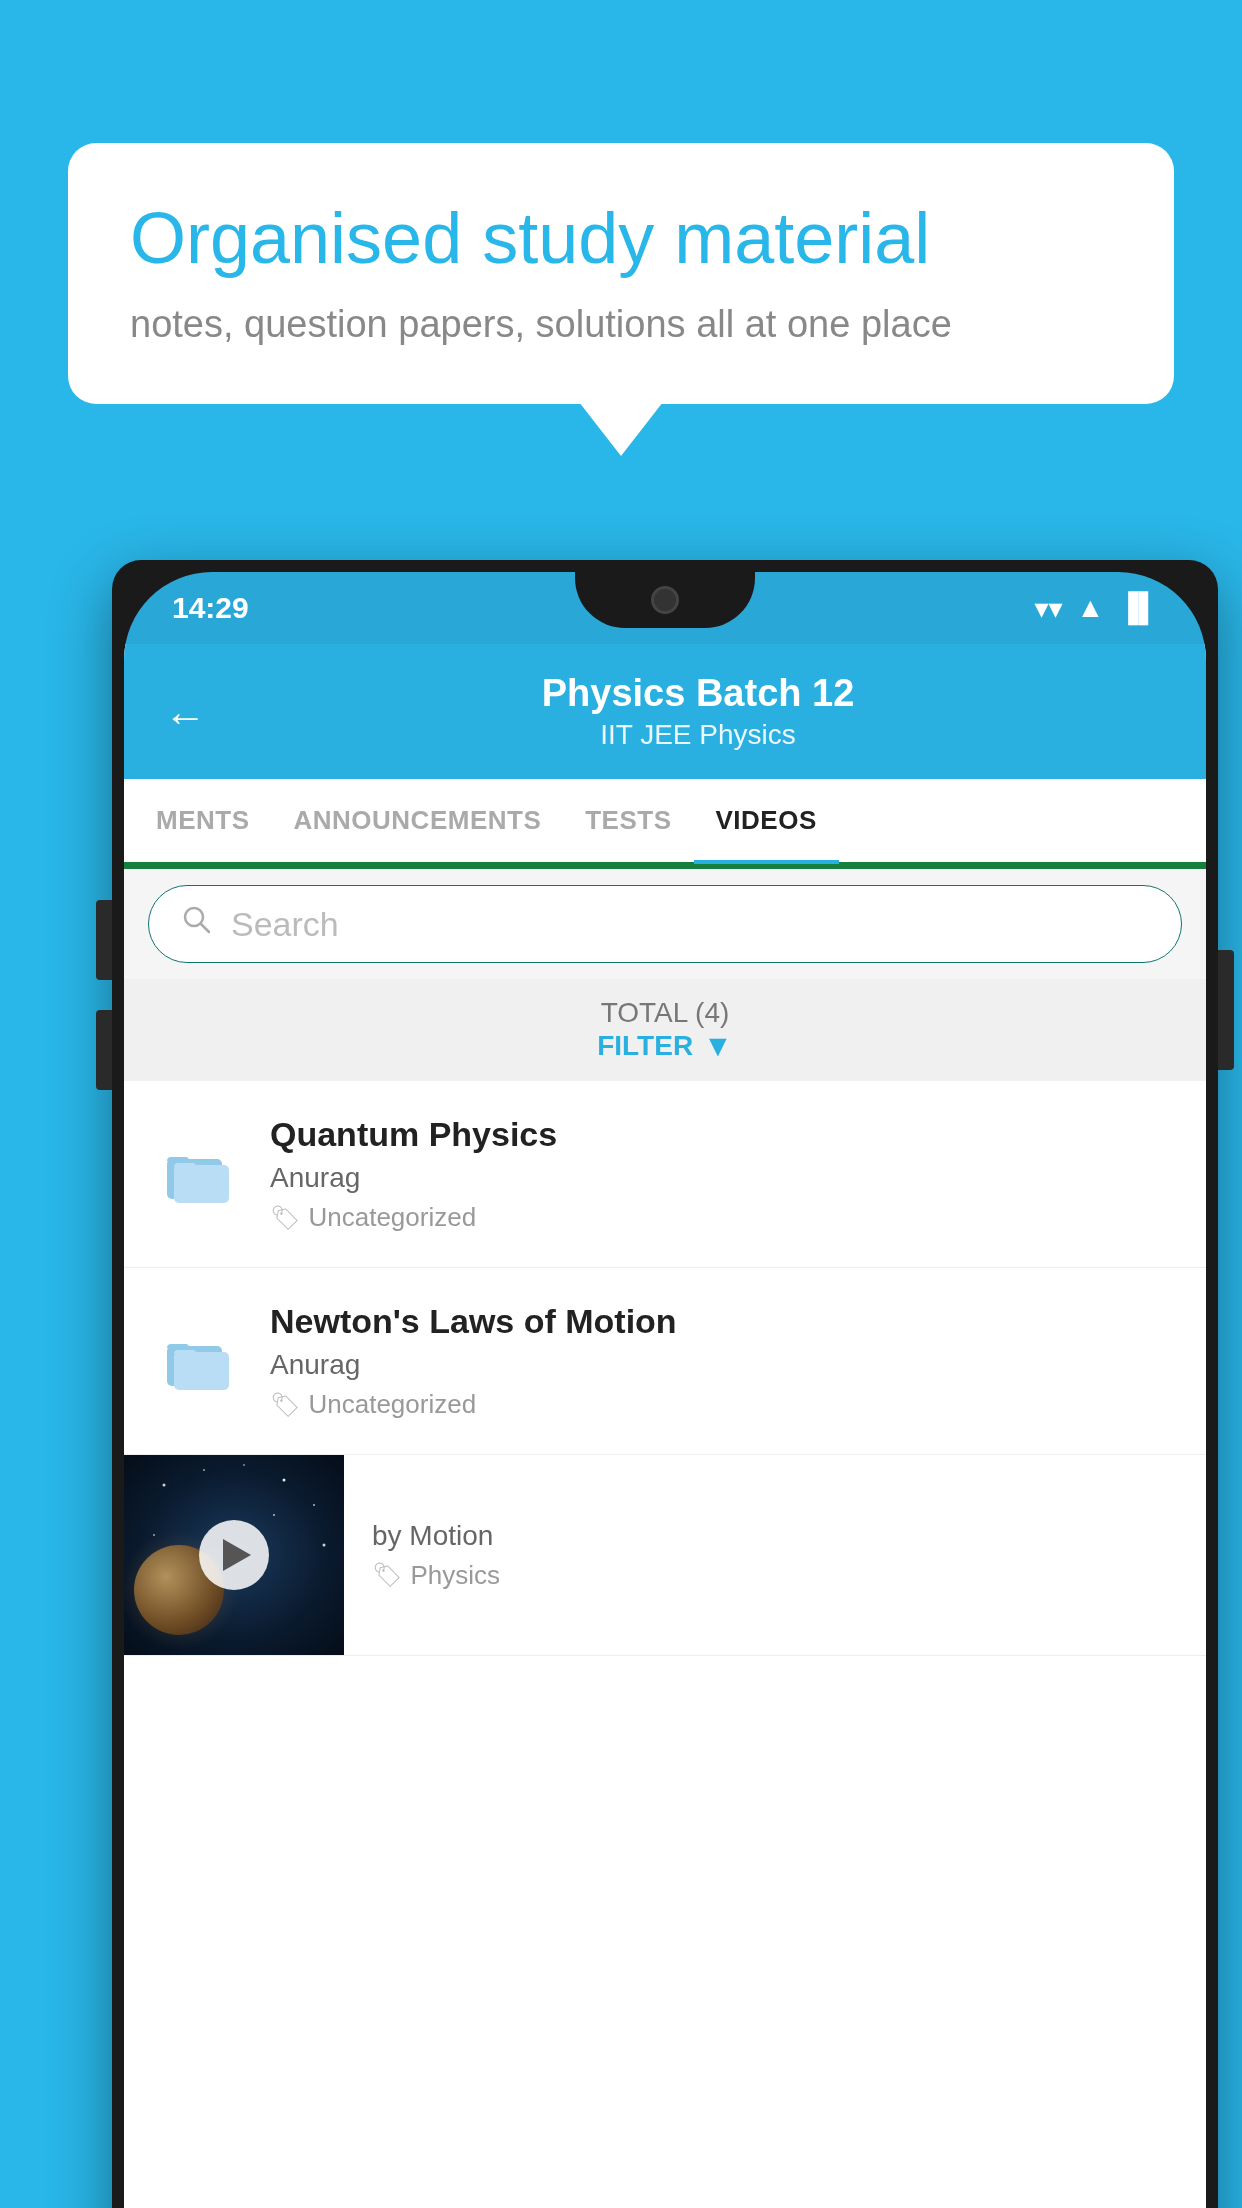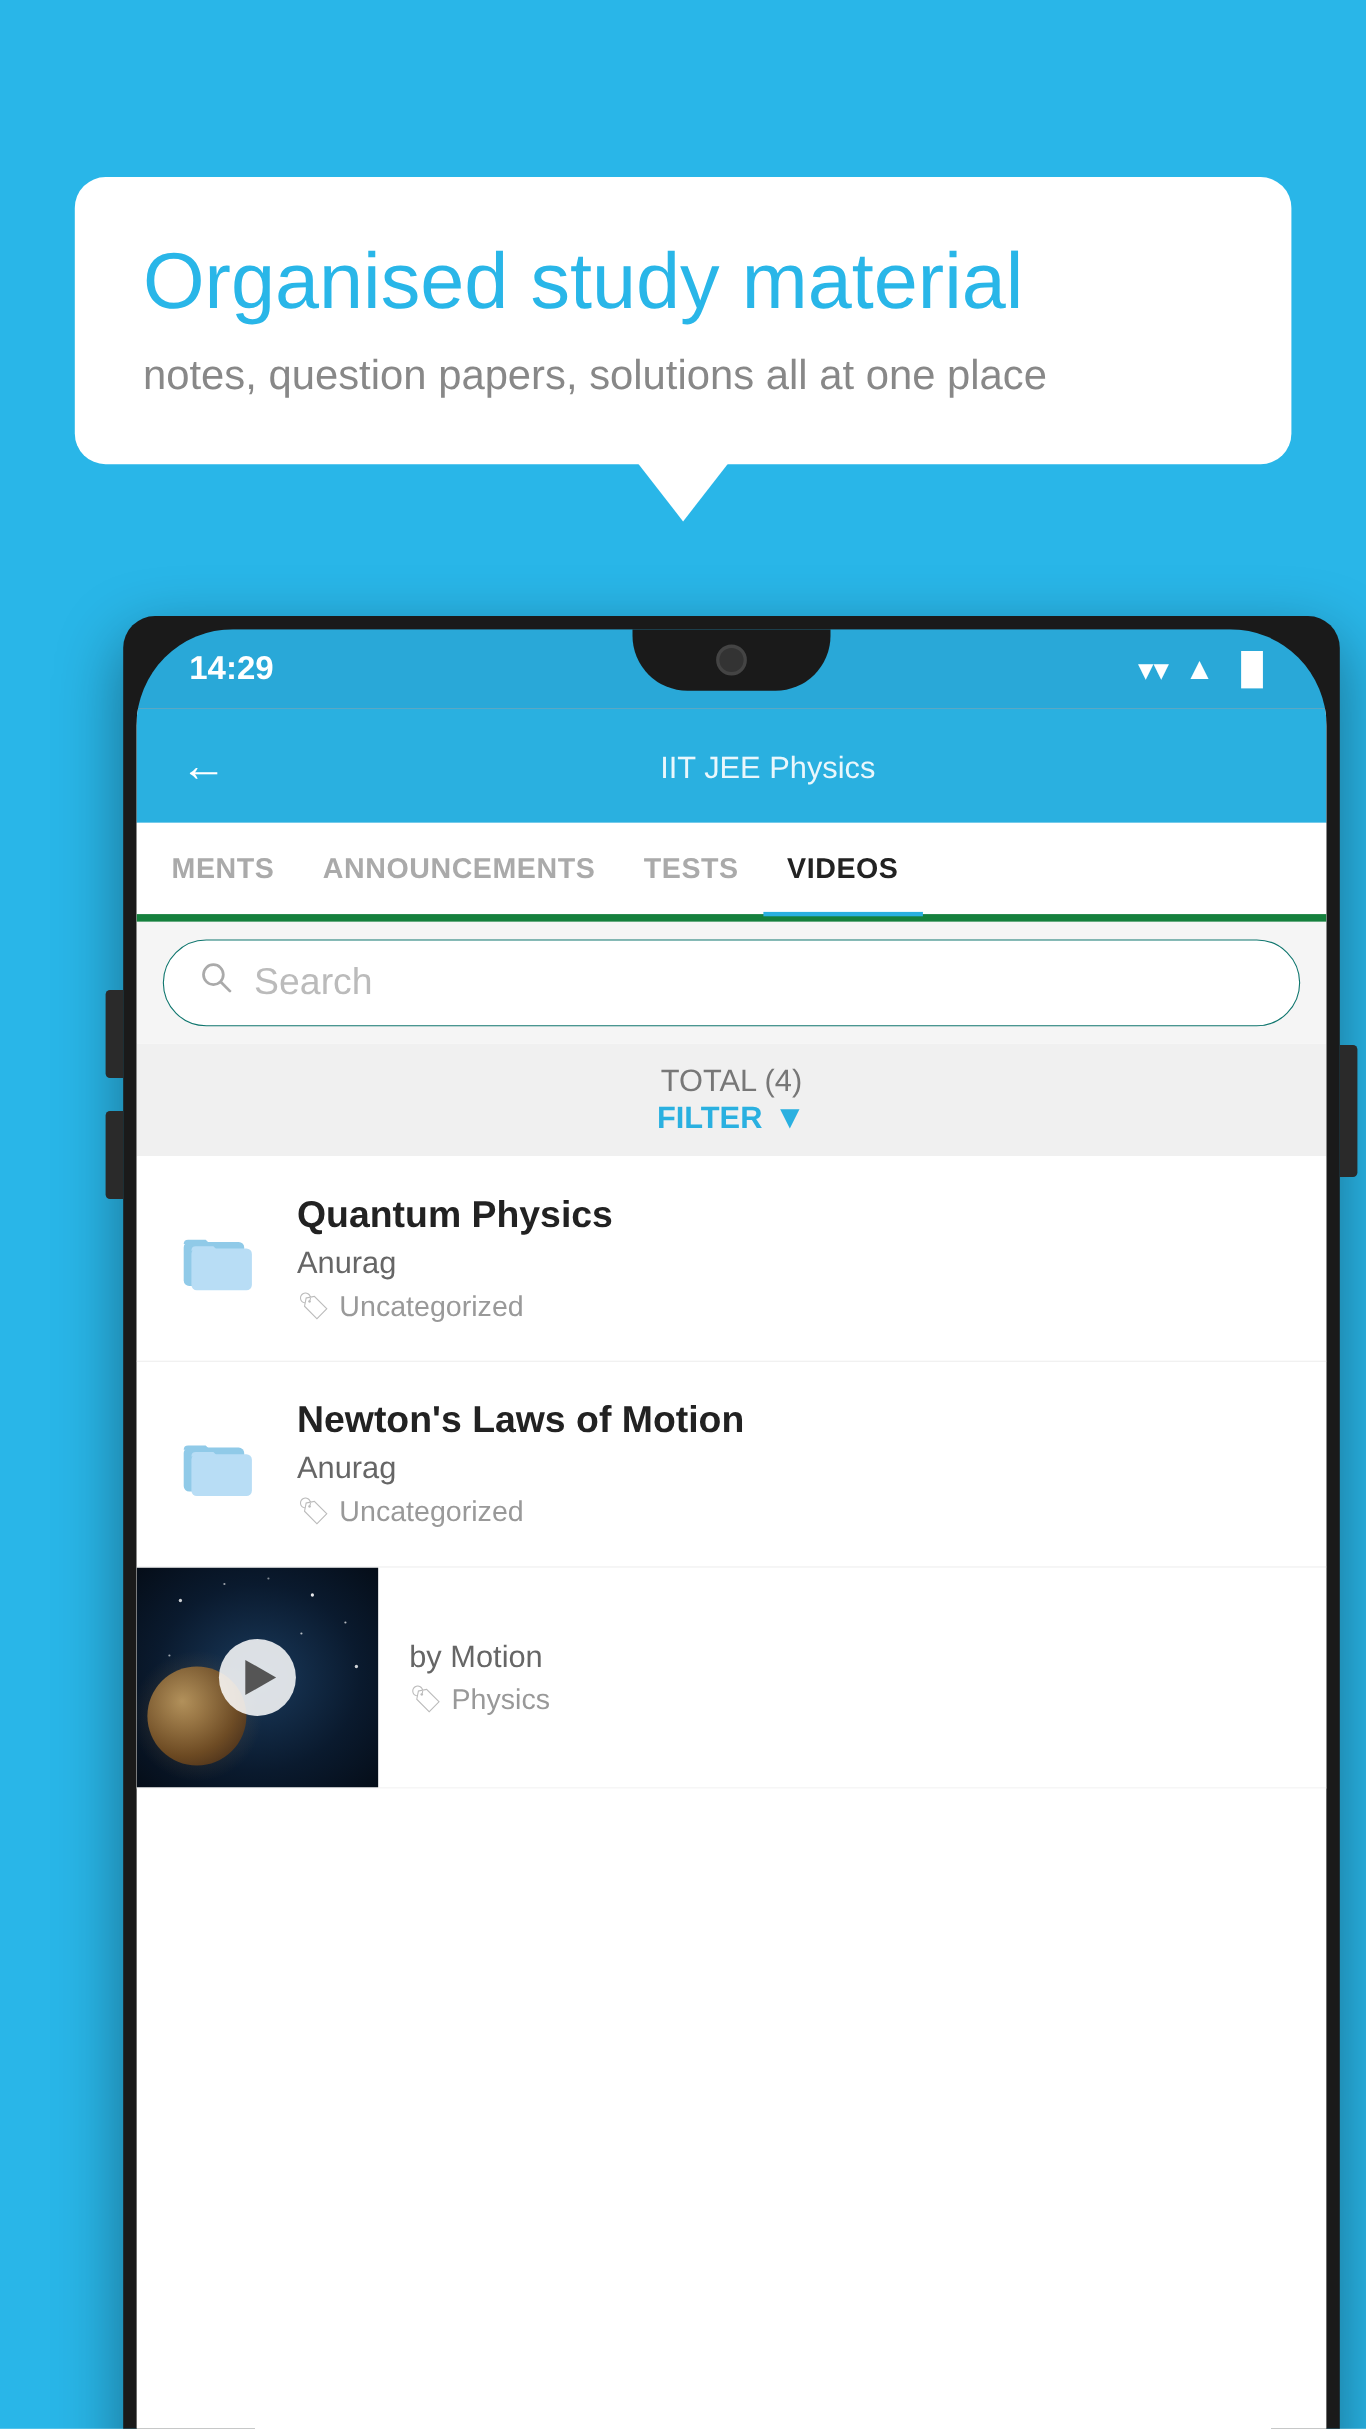--- a/index.html
+++ b/index.html
@@ -9,21 +9,21 @@
       height: 2208px;
       background-color: #29b6e8;
       font-family: 'Segoe UI', Arial, sans-serif;
       overflow: hidden;
       position: relative;
     }
 
     
     .speech-bubble {
       position: absolute;
-      top: 161px;
+      top: 143px;
       left: 68px;
       width: 1106px;
       background: white;
       border-radius: 28px;
       padding: 52px 62px 58px 62px;
     }
     .speech-bubble::after {
       content: '';
       position: absolute;
       bottom: -52px;
@@ -409,20 +409,21 @@
         <span class="signal-icon">▲</span>
         <span class="battery-icon">▐▌</span>
       </div>
     </div>
 
     <div class="screen-content">
 
       <div class="app-header">
         <div class="back-arrow">←</div>
         <div class="header-title-block">
+          <div class="header-main-title">Physics Batch 12</div>
           <div class="header-subtitle">IIT JEE   Physics</div>
         </div>
       </div>
 
       <div class="tabs-bar">
         <div class="tab-item">MENTS</div>
         <div class="tab-item">ANNOUNCEMENTS</div>
         <div class="tab-item">TESTS</div>
         <div class="tab-item active">VIDEOS</div>
       </div>

